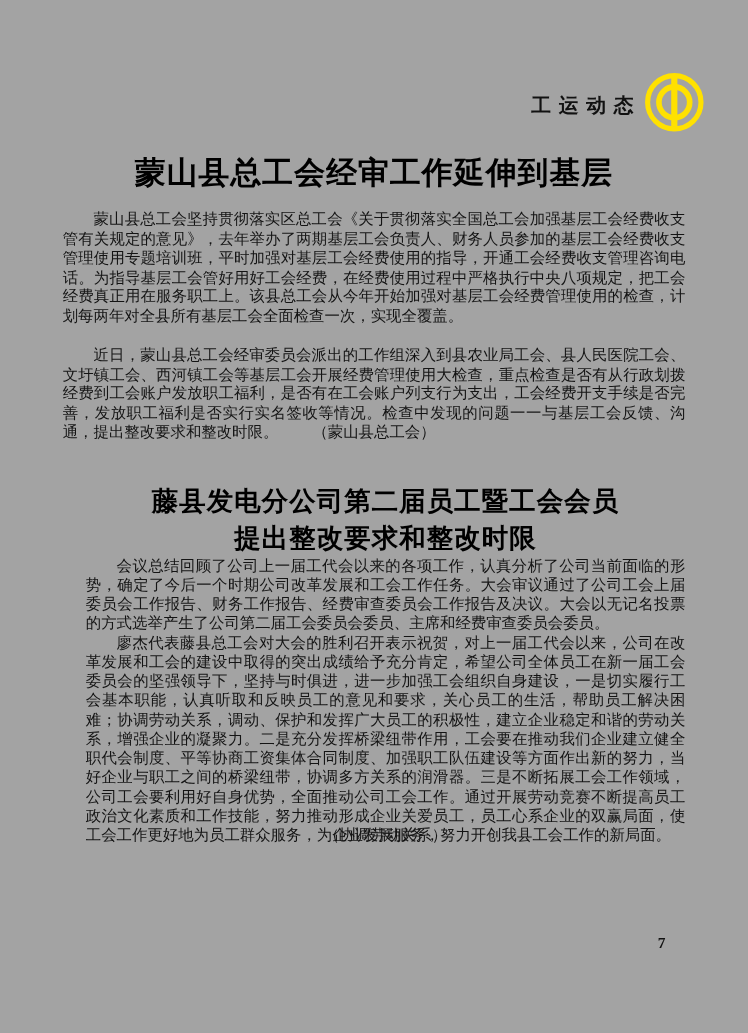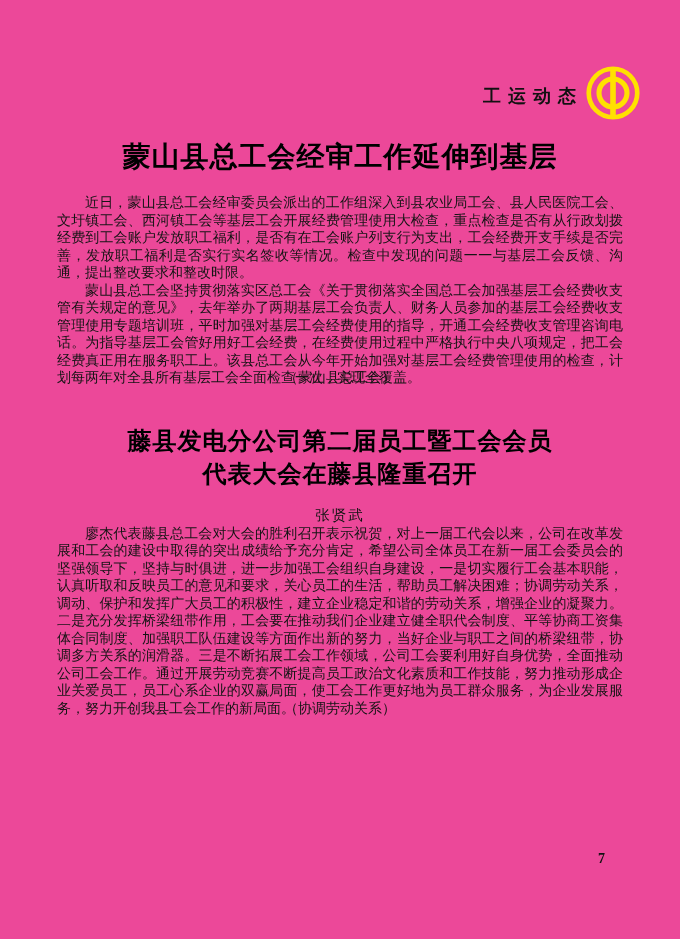--- a/index.html
+++ b/index.html
@@ -1,20 +1,20 @@
 <!DOCTYPE html>
 <html><head>
 <meta charset="utf-8">
 <style>
   html, body { margin: 0; padding: 0; background: #ffffff; }
   .page {
     position: relative;
     width: 680px;
     height: 939px;
-    background: #ec4899;
+    background: #a3a3a3;
     font-family: "Liberation Serif", "DejaVu Serif", serif;
     color: #141414;
     overflow: hidden;
   }
   .content {
     position: absolute;
     left: 57px;
     top: 64px;
     width: 566px;
   }
@@ -52,21 +52,21 @@
     color: #141414;
   }
   .first-para { margin-top: 18px; }
   .attribution {
     font-size: 14px;
     line-height: 17.5px;
     text-align: center;
     margin-top: -17.5px;
     color: #141414;
   }
-  .article2 { margin-top: 38px; }
+  .article2 { margin-top: 38px; margin-left: 21px; }
   .article2-title {
     margin: 0;
     font-size: 24px;
     font-weight: bold;
     text-align: center;
     line-height: 33px;
     letter-spacing: 1px;
     color: #000000;
   }
   .article2-title span { display: block; }
@@ -98,31 +98,31 @@
         <svg width="56" height="56" viewBox="0 0 60 60" aria-hidden="true">
           <circle cx="30" cy="30" r="26" fill="none" stroke="#FFE100" stroke-width="5"></circle>
           <circle cx="30" cy="30" r="15" fill="none" stroke="#FFE100" stroke-width="5.5"></circle>
           <rect x="27" y="6" width="6" height="48" fill="#FFE100"></rect>
         </svg>
       </span>
     </div>
 
     <h1 class="article1-title">蒙山县总工会经审工作延伸到基层</h1>
 
+    <p class="body-para">蒙山县总工会坚持贯彻落实区总工会《关于贯彻落实全国总工会加强基层工会经费收支管有关规定的意见》，去年举办了两期基层工会负责人、财务人员参加的基层工会经费收支管理使用专题培训班，平时加强对基层工会经费使用的指导，开通工会经费收支管理咨询电话。为指导基层工会管好用好工会经费，在经费使用过程中严格执行中央八项规定，把工会经费真正用在服务职工上。该县总工会从今年开始加强对基层工会经费管理使用的检查，计划每两年对全县所有基层工会全面检查一次，实现全覆盖。</p>
     <p class="body-para first-para">近日，蒙山县总工会经审委员会派出的工作组深入到县农业局工会、县人民医院工会、文圩镇工会、西河镇工会等基层工会开展经费管理使用大检查，重点检查是否有从行政划拨经费到工会账户发放职工福利，是否有在工会账户列支行为支出，工会经费开支手续是否完善，发放职工福利是否实行实名签收等情况。检查中发现的问题一一与基层工会反馈、沟通，提出整改要求和整改时限。</p>
-    <p class="body-para">蒙山县总工会坚持贯彻落实区总工会《关于贯彻落实全国总工会加强基层工会经费收支管有关规定的意见》，去年举办了两期基层工会负责人、财务人员参加的基层工会经费收支管理使用专题培训班，平时加强对基层工会经费使用的指导，开通工会经费收支管理咨询电话。为指导基层工会管好用好工会经费，在经费使用过程中严格执行中央八项规定，把工会经费真正用在服务职工上。该县总工会从今年开始加强对基层工会经费管理使用的检查，计划每两年对全县所有基层工会全面检查一次，实现全覆盖。</p>
     <div class="attribution">（蒙山县总工会）</div>
 
     <div class="article2">
       <h2 class="article2-title">
         <span>藤县发电分公司第二届员工暨工会会员</span>
-        <span>代表大会在藤县隆重召开</span>
+        <span>提出整改要求和整改时限</span>
       </h2>
-      <div class="author">张贤武</div>
 
+      <p class="body-para">会议总结回顾了公司上一届工代会以来的各项工作，认真分析了公司当前面临的形势，确定了今后一个时期公司改革发展和工会工作任务。大会审议通过了公司工会上届委员会工作报告、财务工作报告、经费审查委员会工作报告及决议。大会以无记名投票的方式选举产生了公司第二届工会委员会委员、主席和经费审查委员会委员。</p>
       <p class="body-para">廖杰代表藤县总工会对大会的胜利召开表示祝贺，对上一届工代会以来，公司在改革发展和工会的建设中取得的突出成绩给予充分肯定，希望公司全体员工在新一届工会委员会的坚强领导下，坚持与时俱进，进一步加强工会组织自身建设，一是切实履行工会基本职能，认真听取和反映员工的意见和要求，关心员工的生活，帮助员工解决困难；协调劳动关系，调动、保护和发挥广大员工的积极性，建立企业稳定和谐的劳动关系，增强企业的凝聚力。二是充分发挥桥梁纽带作用，工会要在推动我们企业建立健全职代会制度、平等协商工资集体合同制度、加强职工队伍建设等方面作出新的努力，当好企业与职工之间的桥梁纽带，协调多方关系的润滑器。三是不断拓展工会工作领域，公司工会要利用好自身优势，全面推动公司工会工作。通过开展劳动竞赛不断提高员工政治文化素质和工作技能，努力推动形成企业关爱员工，员工心系企业的双赢局面，使工会工作更好地为员工群众服务，为企业发展服务，努力开创我县工会工作的新局面。</p>
       <div class="attribution">（协调劳动关系）</div>
     </div>
 
   </div>
 
   <div class="page-number">7</div>
 </div>
 
 </body></html>

